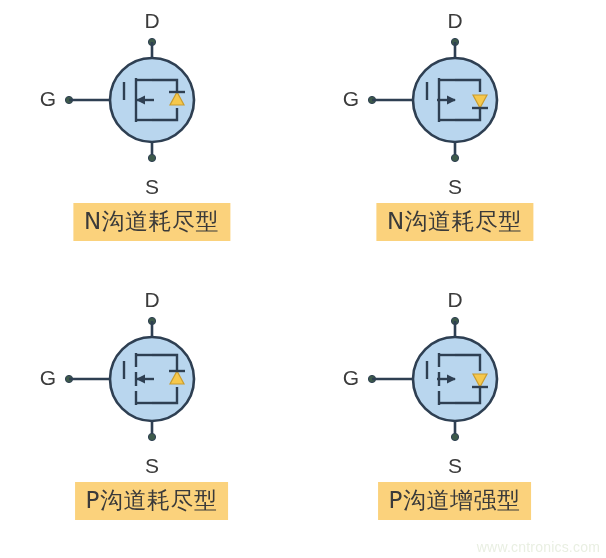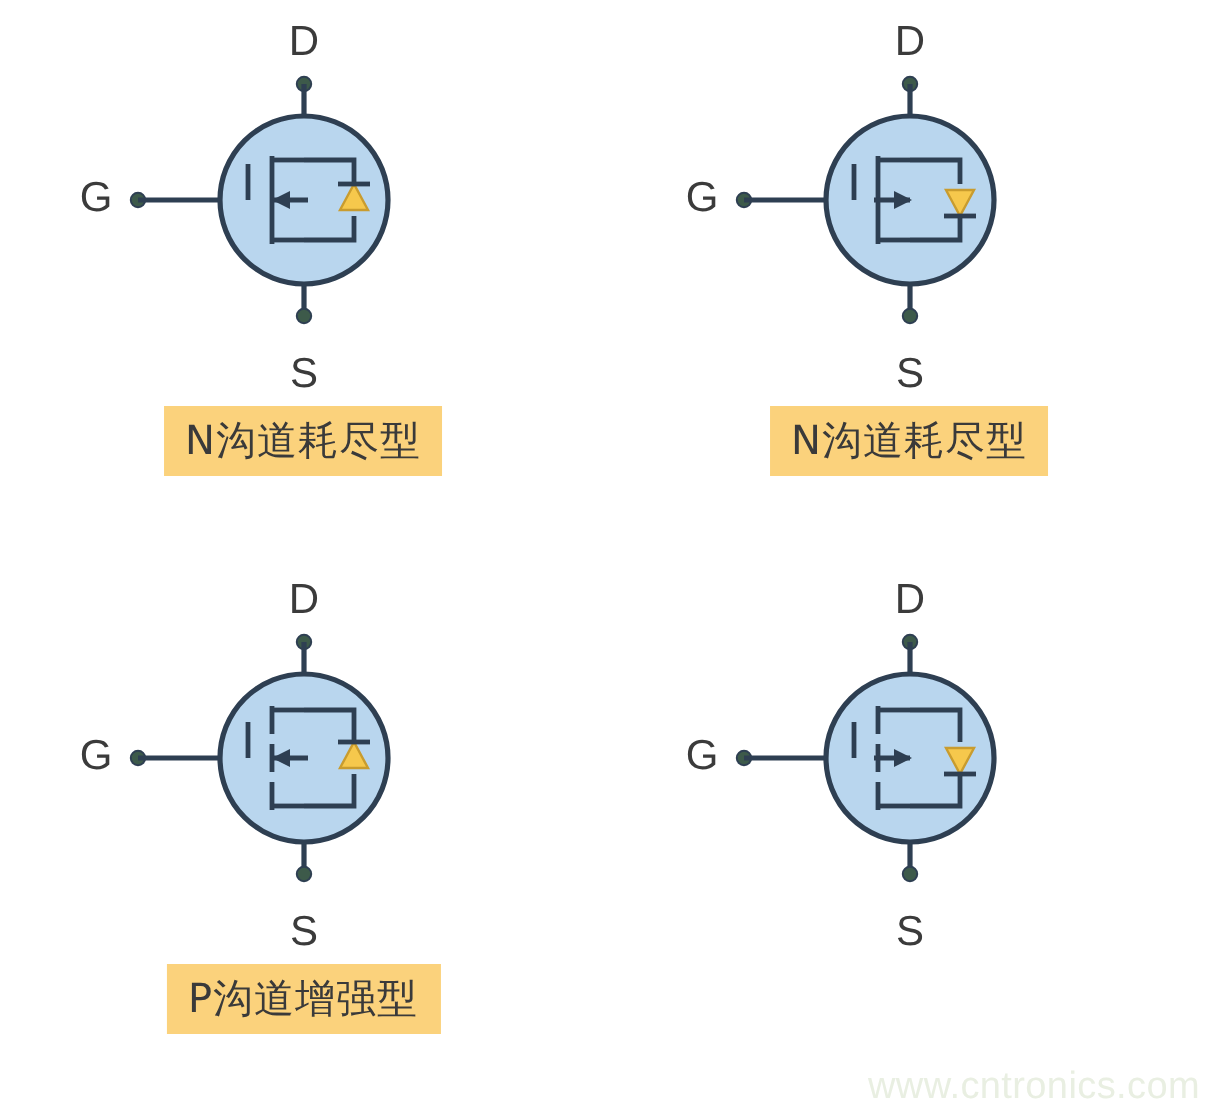--- a/index.html
+++ b/index.html
@@ -38,32 +38,32 @@
     top: 0;
     transform: translateX(-50%);
   }
   .label-box {
     position: absolute;
     left: 50%;
     transform: translateX(-50%);
     top: 203px;
     background: #fbd27c;
     color: #3a3a3a;
-    font-size: 20px;
+    font-size: 23px;
     line-height: 1;
     padding: 7px 11px 8px 11px;
     white-space: nowrap;
     letter-spacing: 0.5px;
     font-family: "DejaVu Sans", "Liberation Sans", sans-serif;
   }
   .watermark {
     position: absolute;
     right: 6px;
     bottom: 3px;
-    font-size: 19px;
+    font-size: 14px;
     color: #e9efe2;
     font-family: "Liberation Sans", "DejaVu Sans", sans-serif;
     letter-spacing: 0.2px;
     user-select: none;
   }
   
   .body-circle {
     fill: #b9d6ee;
     stroke: #2e3f52;
     stroke-width: 2.6;
@@ -200,21 +200,21 @@
         <line class="wire-thin" x1="104" y1="76" x2="120" y2="76"></line>
         <line class="wire-thin" x1="104" y1="124" x2="120" y2="124"></line>
         <line class="wire-thin" x1="104" y1="100" x2="122" y2="100"></line>
         <polygon class="arrow-head" points="104,100 113,95.5 113,104.5"></polygon>
         <polyline class="wire-thin" points="120,76 145,76 145,92"></polyline>
         <polyline class="wire-thin" points="145,108 145,124 120,124"></polyline>
         <polygon class="diode-tri" points="145,92 138,105 152,105"></polygon>
         <line class="wire-thin" x1="137" y1="92" x2="153" y2="92"></line>
       </svg>
     </div>
-    <div class="label-box">P沟道增强型</div>
+    <div class="label-box">P沟道耗尽型</div>
   </div>
 
   <div class="cell" style="left:303px; top:279px;">
     <div class="sym-wrap">
       <svg class="mosfet" width="240" height="210" viewBox="0 0 240 210" xmlns="http://www.w3.org/2000/svg">
         <text class="pin-label" x="120" y="22">D</text>
         <circle class="term-dot" cx="120" cy="42" r="3.6"></circle>
         <line class="wire" x1="120" y1="42" x2="120" y2="118"></line>
         <line class="wire" x1="120" y1="118" x2="120" y2="158"></line>
         <circle class="term-dot" cx="120" cy="158" r="3.6"></circle>
@@ -230,17 +230,18 @@
         <line class="wire-thin" x1="104" y1="76" x2="120" y2="76"></line>
         <line class="wire-thin" x1="104" y1="124" x2="120" y2="124"></line>
         <line class="wire-thin" x1="102" y1="100" x2="120" y2="100"></line>
         <polygon class="arrow-head" points="121,100 112,95.5 112,104.5"></polygon>
         <polyline class="wire-thin" points="120,76 145,76 145,92"></polyline>
         <polyline class="wire-thin" points="145,108 145,124 120,124"></polyline>
         <polygon class="diode-tri" points="138,95 152,95 145,108"></polygon>
         <line class="wire-thin" x1="137" y1="108" x2="153" y2="108"></line>
       </svg>
     </div>
+    <div class="label-box">P沟道增强型</div>
   </div>
 
   <div class="watermark">www.cntronics.com</div>
 
 </div>
 
 </body></html>

